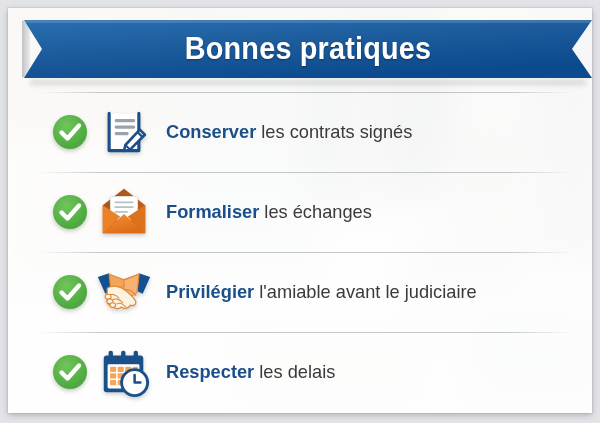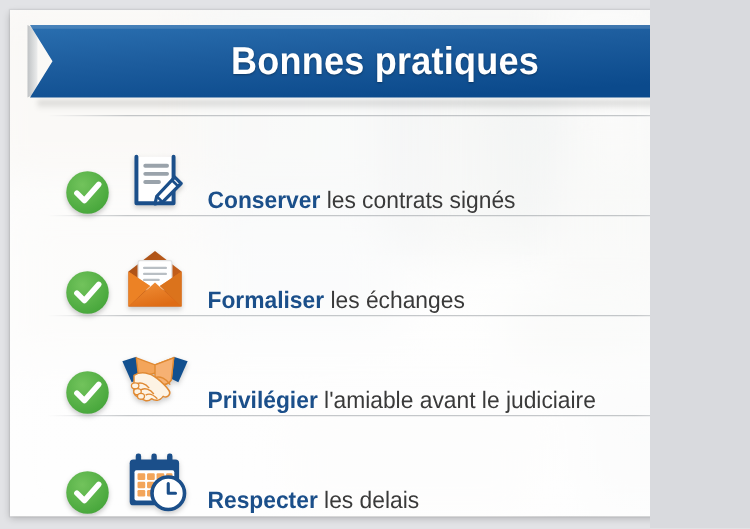--- a/index.html
+++ b/index.html
@@ -2,21 +2,21 @@
 <html><head>
 <meta charset="utf-8">
 <title>Bonnes pratiques</title>
 <style>
   html,body{margin:0;padding:0;}
   body{
     width:600px;height:423px;overflow:hidden;
     font-family:"Liberation Sans","DejaVu Sans",sans-serif;
     background:#d9dade;
   }
-  .stage{position:relative;width:520px;height:423px;overflow:hidden;background:#e2e3e6;}
+  .stage{position:relative;width:600px;height:423px;overflow:hidden;background:#e2e3e6;}
 
   
   .card{
     position:absolute;left:8px;top:8px;width:584px;height:405px;
     background:#fbfbfa;
     box-shadow:0 2px 6px rgba(0,0,0,.22), 0 0 0 1px rgba(0,0,0,.05);
     overflow:hidden;
   }
   .bg{position:absolute;inset:0;overflow:hidden;}
   .bg .blob{position:absolute;border-radius:14px;filter:blur(16px);}
@@ -45,21 +45,21 @@
     position:absolute;left:0;top:0;width:584px;height:62px;
     display:flex;align-items:center;justify-content:center;
     color:#ffffff;font-weight:bold;font-size:31px;letter-spacing:.2px;
     text-shadow:0 1px 2px rgba(0,0,0,.35);
     font-family:"Liberation Sans","DejaVu Sans",sans-serif;
     transform:scaleX(.93);transform-origin:center;
   }
 
   
   .rows{position:absolute;left:0;top:84px;width:584px;height:321px;}
-  .row{position:relative;height:80px;display:flex;align-items:flex-end;}
+  .row{position:relative;height:80px;display:flex;align-items:center;}
   .row .divider{
     position:absolute;left:30px;right:20px;top:0;height:1px;
     background:linear-gradient(90deg,rgba(150,155,160,0) 0%,rgba(150,155,160,.55) 12%,rgba(150,155,160,.55) 88%,rgba(150,155,160,0) 100%);
   }
   .check{position:relative;width:36px;height:36px;margin-left:44px;flex:0 0 auto;
     filter:drop-shadow(0 2px 2px rgba(0,0,0,.22));}
   .icon{position:relative;width:56px;height:56px;margin-left:8px;flex:0 0 auto;
     display:flex;align-items:center;justify-content:center;
     filter:drop-shadow(0 2px 2px rgba(0,0,0,.20));}
   .label{margin-left:14px;font-size:19px;color:#3b3b3b;white-space:nowrap;

